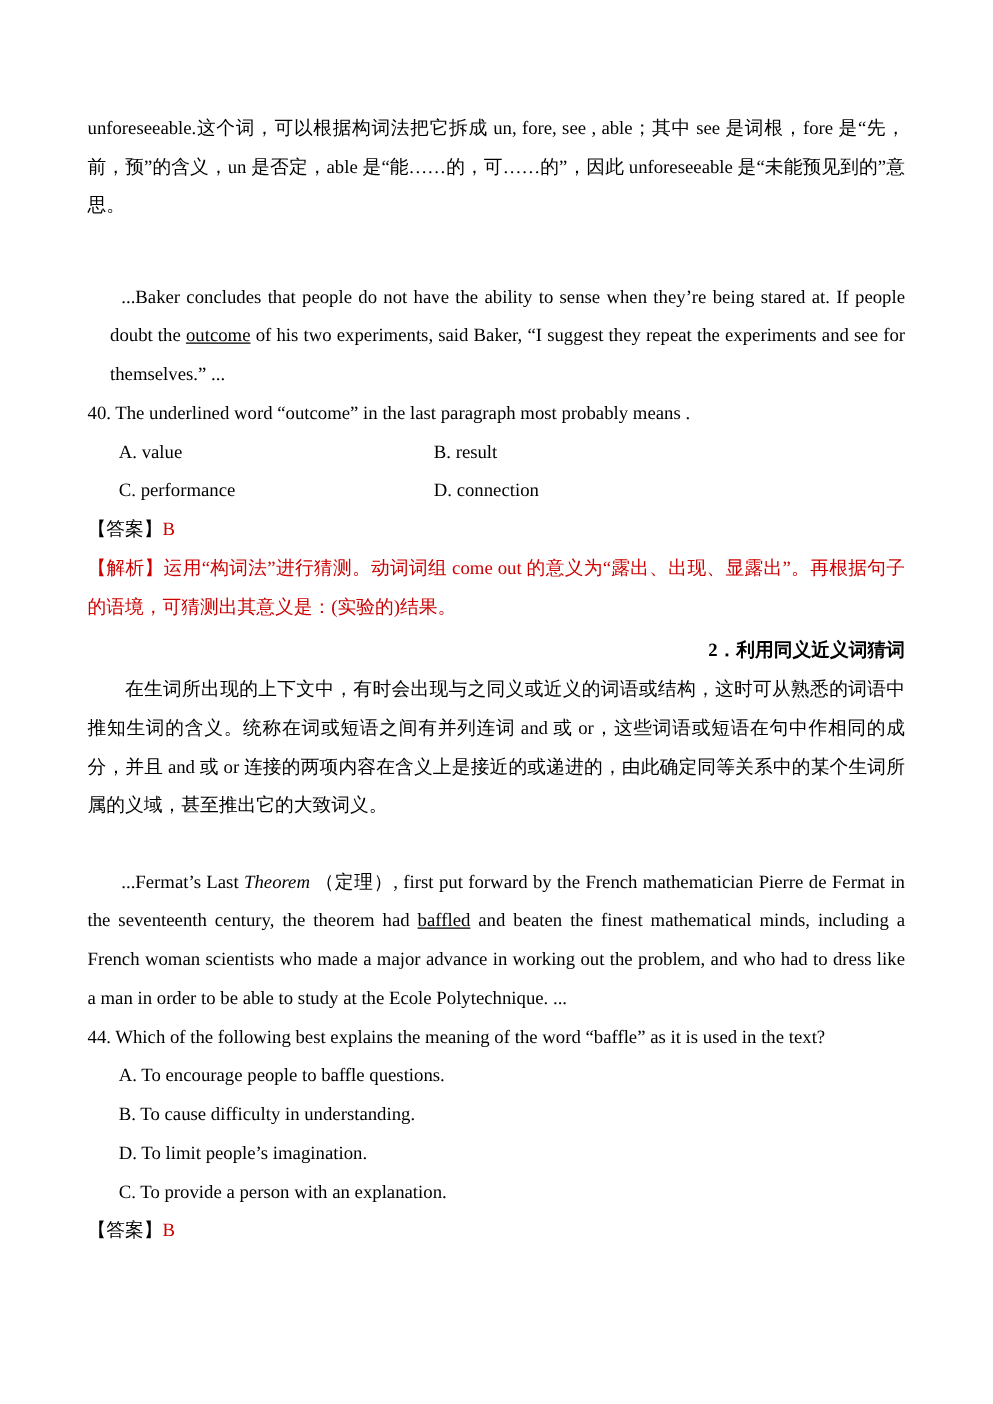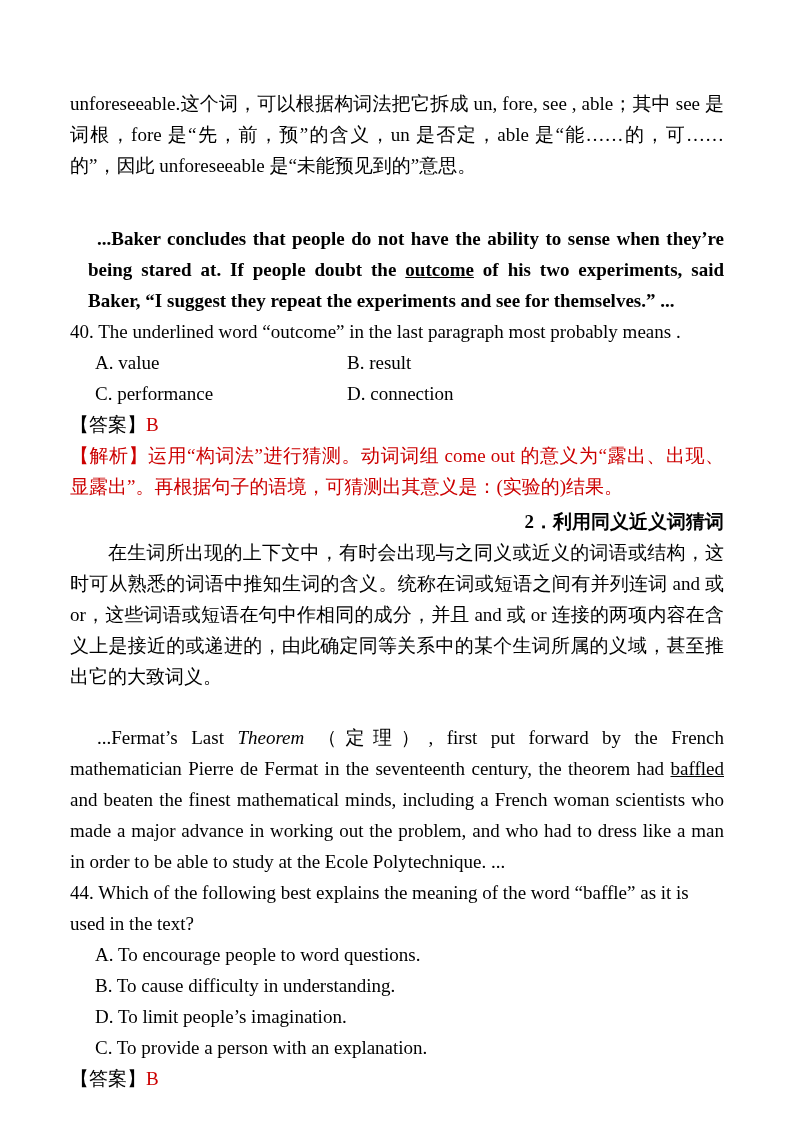--- a/index.html
+++ b/index.html
@@ -7,26 +7,26 @@
   .page {
     width: 794px;
     height: 1123px;
     background: #ffffff;
     overflow: hidden;
     position: relative;
   }
   .content {
     padding: 88px 70px 0 70px;
     font-family: "Liberation Serif", "DejaVu Serif", serif;
-    font-size: 19px;
+    font-size: 15px;
     line-height: 31px;
     color: #000000;
   }
   .j { text-align: justify; text-justify: inter-word; }
-  .passage1 { margin: 42px 0 0 18px; text-indent: 9px; font-weight: bold; }
+  .passage1 { margin: 42px 0 0 18px; text-indent: 9px; }
   .passage2 { margin-top: 30px; text-indent: 27px; }
   .cn-indent { text-indent: 2em; }
   .heading { font-weight: bold; padding-left: 25px; margin-top: 4px; text-align: right; }
   .opt-row { display: flex; }
   .opt-col1 { width: 252px; }
   .opt { padding-left: 25px; display: inline-block; }
   .opt-line { padding-left: 25px; }
   .u { text-decoration: underline; }
   .it { font-style: italic; margin-top: 15px; }
   .red { color: var(--red, #cc0000); }
@@ -61,21 +61,21 @@
 
     <p class="heading">2．利用同义近义词猜词</p>
 
     <p class="j cn-indent">在生词所出现的上下文中，有时会出现与之同义或近义的词语或结构，这时可从熟悉的词语中推知生词的含义。统称在词或短语之间有并列连词 and 或 or，这些词语或短语在句中作相同的成分，并且 and 或 or 连接的两项内容在含义上是接近的或递进的，由此确定同等关系中的某个生词所属的义域，甚至推出它的大致词义。</p>
 
     <p class="j passage2"><span>...Fermat’s Last </span><span class="it">Theorem</span><span> （定理）, first put forward by the French mathematician Pierre de Fermat in the seventeenth century, the theorem had </span><span class="u">baffled</span><span> and beaten the finest mathematical minds, including a French woman scientists who made a major advance in working out the problem, and who had to dress like a man in order to be able to study at the Ecole Polytechnique. ...</span></p>
 
     <p>44. Which of the following best explains the meaning of the word “baffle” as it is used in the text?</p>
 
     <div>
-      <p class="opt-line">A. To encourage people to word questions.</p>
+      <p class="opt-line">A. To encourage people to baffle questions.</p>
       <p class="opt-line">B. To cause difficulty in understanding.</p>
       <p class="opt-line">D. To limit people’s imagination.</p>
       <p class="opt-line">C. To provide a person with an explanation.</p>
     </div>
 
     <p><span>【答案】</span><span class="red">B</span></p>
 
 
   </div>
 </div>

